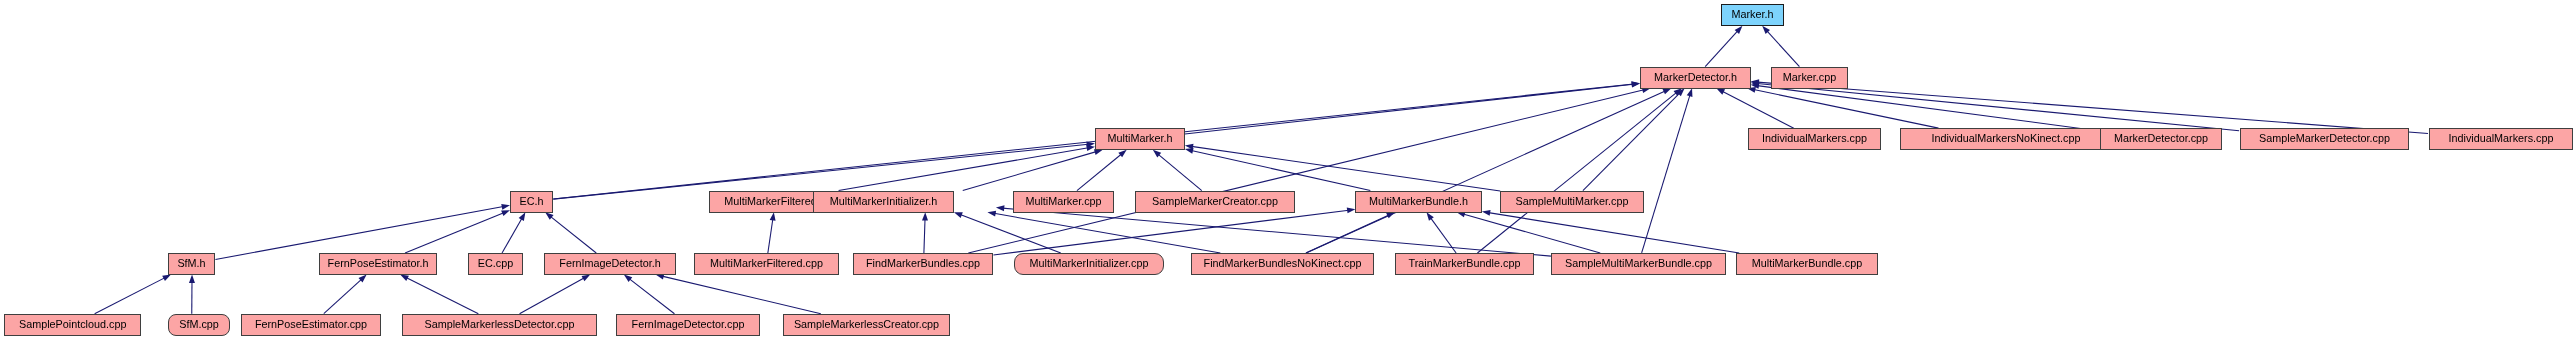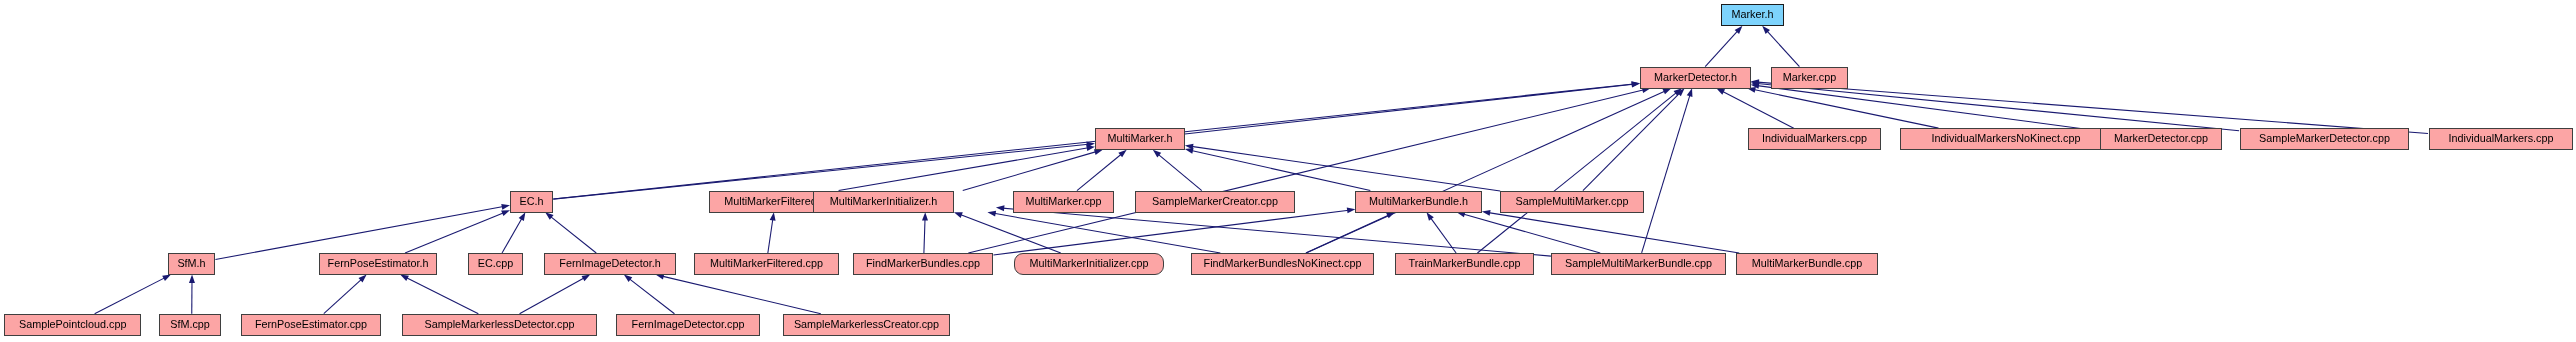--- a/index.html
+++ b/index.html
@@ -226,20 +226,20 @@
       <div class="node" style="left: 468px; top: 253px; width: 55px; height: 21.6px;">EC.cpp</div>
       <div class="node" style="left: 544px; top: 253px; width: 132px; height: 21.6px;">FernImageDetector.h</div>
       <div class="node" style="left: 694px; top: 253px; width: 145px; height: 21.6px;">MultiMarkerFiltered.cpp</div>
       <div class="node" style="left: 853px; top: 253px; width: 140px; height: 21.6px;">FindMarkerBundles.cpp</div>
       <div class="node" style="left: 1014px; top: 253px; width: 150px; height: 21.6px; border-radius: 9px;">MultiMarkerInitializer.cpp</div>
       <div class="node" style="left: 1191px; top: 253px; width: 183px; height: 21.6px;">FindMarkerBundlesNoKinect.cpp</div>
       <div class="node" style="left: 1395px; top: 253px; width: 139px; height: 21.6px;">TrainMarkerBundle.cpp</div>
       <div class="node" style="left: 1551px; top: 253px; width: 175px; height: 21.6px;">SampleMultiMarkerBundle.cpp</div>
       <div class="node" style="left: 1736px; top: 253px; width: 142px; height: 21.6px;">MultiMarkerBundle.cpp</div>
       <div class="node" style="left: 4.2px; top: 314px; width: 137px; height: 21.6px;">SamplePointcloud.cpp</div>
-      <div class="node" style="left: 159px; top: 314px; width: 62px; height: 21.6px;">SfM.cpp</div>
+      <div class="node" style="left: 168px; top: 314px; width: 62px; height: 21.6px; border-radius: 8px;">SfM.cpp</div>
       <div class="node" style="left: 241px; top: 314px; width: 140px; height: 21.6px;">FernPoseEstimator.cpp</div>
       <div class="node" style="left: 402px; top: 314px; width: 195px; height: 21.6px;">SampleMarkerlessDetector.cpp</div>
       <div class="node" style="left: 616px; top: 314px; width: 144px; height: 21.6px;">FernImageDetector.cpp</div>
       <div class="node" style="left: 783px; top: 314px; width: 167px; height: 21.6px;">SampleMarkerlessCreator.cpp</div>
     </div>
 </div>
 
 
 </body></html>

